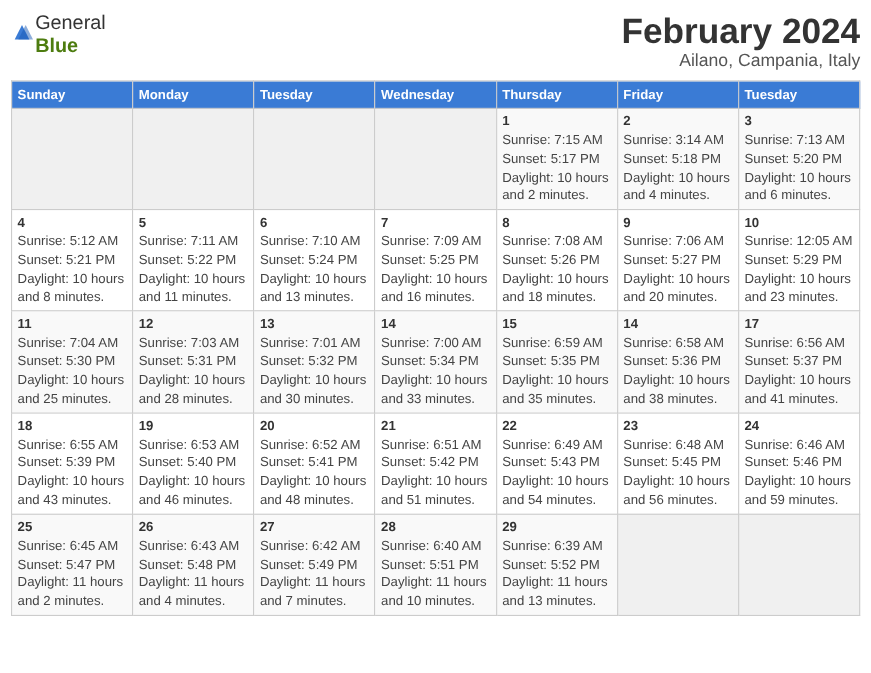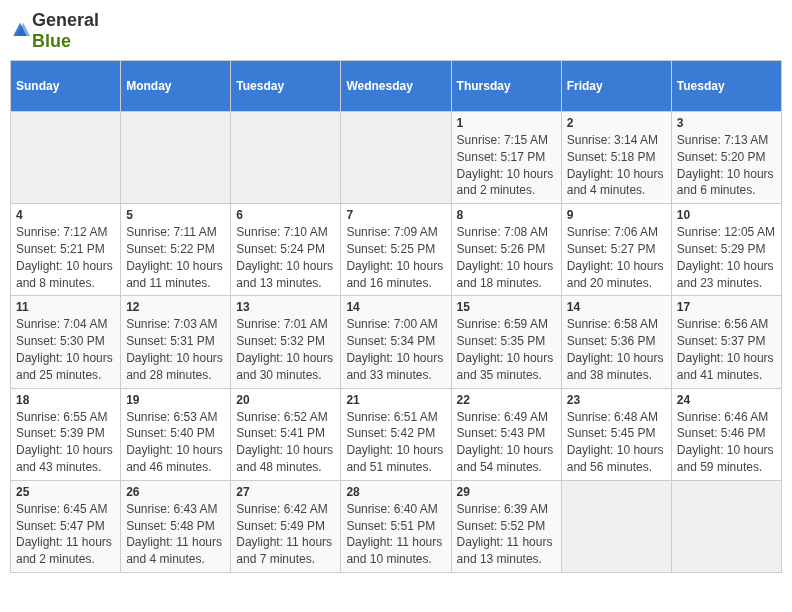--- a/index.html
+++ b/index.html
@@ -15,21 +15,21 @@
       justify-content: space-between;
       align-items: flex-start;
       margin-bottom: 8px;
     }
     .logo {
       display: flex;
       align-items: center;
     }
     .logo-text-general {
       font-size: 18px;
-      font-weight: bold;
+      font-weight: normal;
       color: #333;
     }
     .logo-text-blue {
       font-size: 18px;
       font-weight: bold;
       color: #4d7c0f;
     }
     .logo-icon {
       width: 20px;
       height: 20px;
@@ -49,21 +49,21 @@
     }
     table {
       width: 100%;
       border-collapse: collapse;
       font-size: 11px;
     }
     thead tr th {
       background-color: #3a7bd5;
       color: #fff;
       text-align: left;
-      padding: 18px 5px;
+      padding: 5px 5px;
       font-size: 12px;
       border: 1px solid #ccc;
     }
     tbody tr td {
       border: 1px solid #ccc;
       vertical-align: top;
       padding: 4px 5px;
       width: calc(100% / 7);
       min-height: 80px;
       height: 85px;
@@ -96,20 +96,24 @@
   <div class="logo">
     <svg class="logo-icon" viewBox="0 0 24 24">
       <polygon points="12,2 20,18 4,18" fill="#3a7bd5"></polygon>
       <polygon points="16,2 24,18 8,18" fill="#1a5bb5" opacity="0.5"></polygon>
     </svg>
     <div>
       <span class="logo-text-general">General</span><br>
       <span class="logo-text-blue">Blue</span>
     </div>
   </div>
+  <div class="title-block">
+    <div class="month-title">February 2024</div>
+    <div class="location-title">Ailano, Campania, Italy</div>
+  </div>
 </div>
 
 <table>
   <thead>
     <tr>
     <th>Sunday</th>
         <th>Monday</th>
         <th>Tuesday</th>
         <th>Wednesday</th>
         <th>Thursday</th>
@@ -141,21 +145,21 @@
           <div class="day-number">3</div>
           <div class="day-info">Sunrise: 7:13 AM
 Sunset: 5:20 PM
 Daylight: 10 hours
 and 6 minutes.</div>
         </td>
       </tr>
       <tr>
         <td>
           <div class="day-number">4</div>
-          <div class="day-info">Sunrise: 7:12 AM
+          <div class="day-info">Sunrise: 5:12 AM
 Sunset: 5:21 PM
 Daylight: 10 hours
 and 8 minutes.</div>
         </td>
         <td>
           <div class="day-number">5</div>
           <div class="day-info">Sunrise: 7:11 AM
 Sunset: 5:22 PM
 Daylight: 10 hours
 and 11 minutes.</div>

